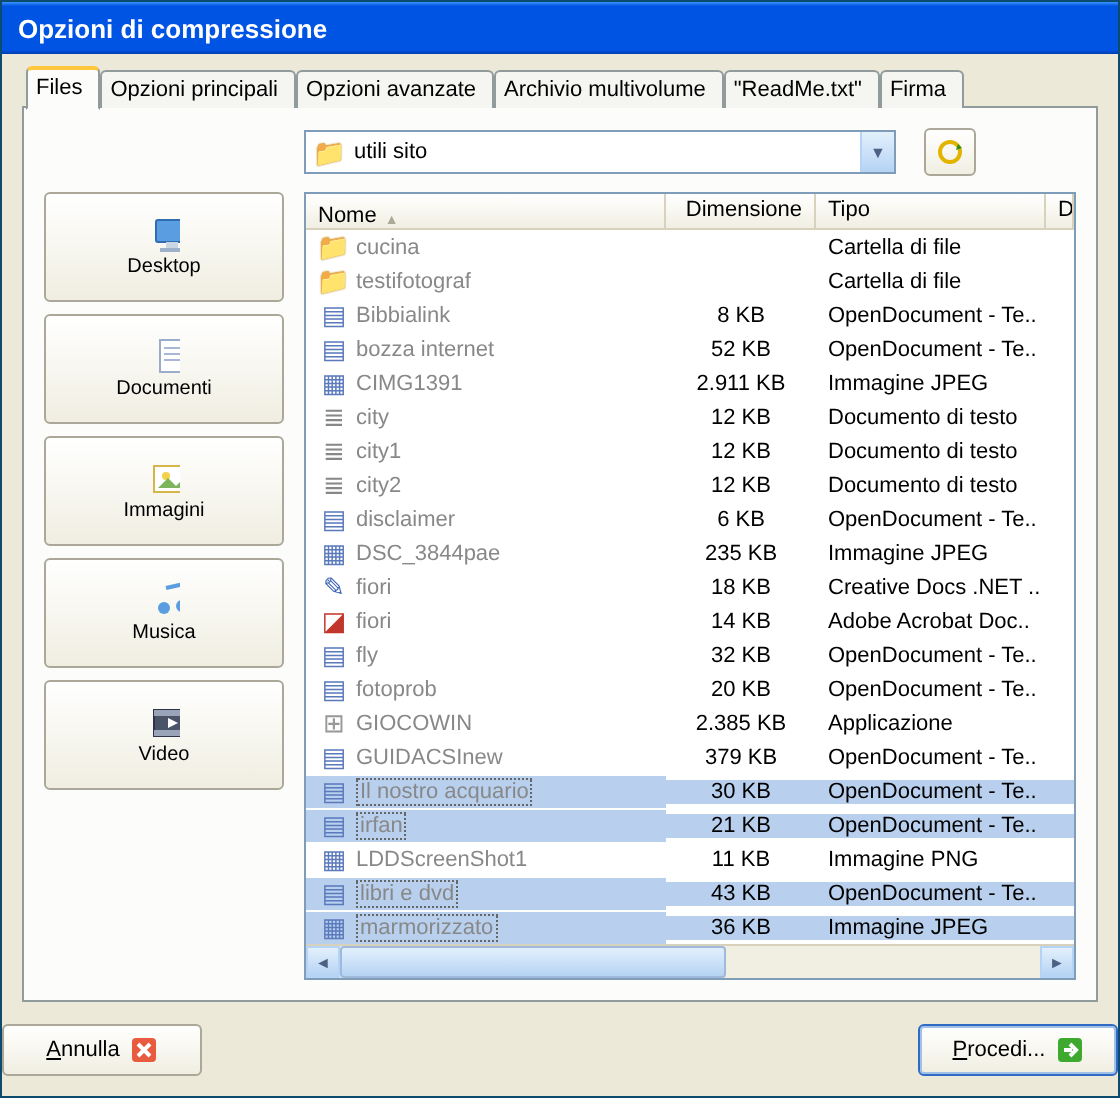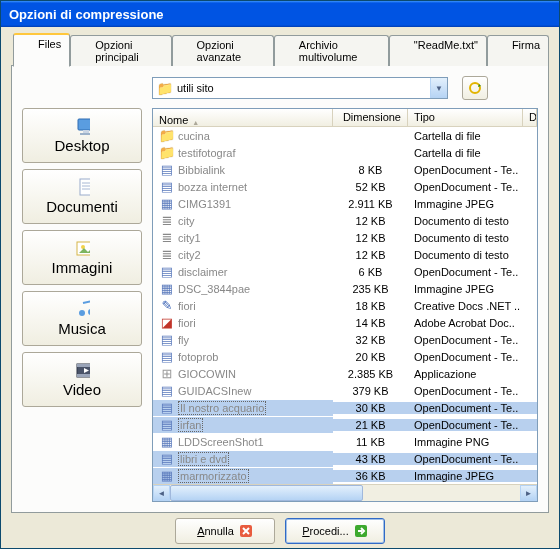--- a/index.html
+++ b/index.html
@@ -1,51 +1,51 @@
 <!DOCTYPE html>
 <html><head>
 <meta charset="utf-8">
 <style>
   * { box-sizing: border-box; margin: 0; padding: 0; }
   body { font-family: Tahoma, sans-serif; font-size: 11px; background: #fff; }
   .window { width: 560px; height: 549px; background: #ece9d8; border: 1px solid #0c4a6e; display: flex; flex-direction: column; }
   .titlebar { background: linear-gradient(to bottom, #3a93ff 0%, #0054e3 8%, #0054e3 92%, #003db0 100%); color: #fff; font-size: 13px; font-weight: bold; padding: 6px 8px 5px 8px; }
   .content { flex: 1; padding: 8px 10px 0 10px; display: flex; flex-direction: column; position: relative; }
   .tabs { display: flex; gap: 0; margin-bottom: -1px; position: relative; z-index: 2; padding-left: 2px; }
-  .tab { background: #f5f5f1; border: 1px solid #919b9c; border-bottom: none; padding: 3px 8px 3px 24px; font-size: 11px; border-radius: 3px 3px 0 0; margin-right: 0px; cursor: default; position: relative; }
+  .tab { background: #f5f5f1; border: 1px solid #919b9c; border-bottom: none; padding: 3px 8px 3px 4px; font-size: 11px; border-radius: 3px 3px 0 0; margin-right: 0px; cursor: default; position: relative; }
   .tab.active { background: #fcfcfb; border-bottom: 1px solid #fcfcfb; border-top: 2px solid #ffc73c; padding-top: 3px; margin-bottom: -1px; margin-top: -2px; z-index: 3; }
   .panel { flex: 1; background: #fcfcfb; border: 1px solid #919b9c; padding: 10px 10px 10px 10px; display: flex; flex-direction: column; }
   .toprow { display: flex; align-items: center; margin-left: 130px; margin-bottom: 8px; gap: 14px; }
   .combo { flex: 0 0 296px; height: 22px; background: #fff; border: 1px solid #7f9db9; display: flex; align-items: center; padding-left: 4px; }
   .combo-text { flex: 1; font-size: 11px; display: flex; align-items: center; gap: 4px; }
   .combo-btn { width: 17px; height: 20px; background: linear-gradient(to bottom,#e3f0fc,#b5d3f4); border-left: 1px solid #b5d3f4; display: flex; align-items: center; justify-content: center; color: #4d6185; font-size: 8px; }
   .iconbtn { width: 26px; height: 24px; background: linear-gradient(to bottom,#fff,#f1efe2); border: 1px solid #aca899; border-radius: 3px; display: flex; align-items: center; justify-content: center; }
   .mainrow { flex: 1; display: flex; gap: 10px; overflow: hidden; }
   .sidecol { width: 120px; display: flex; flex-direction: column; gap: 6px; }
-  .sidebtn { height: 55px; background: linear-gradient(to bottom,#fff,#f0eee1); border: 1px solid #aca899; border-radius: 3px; display: flex; flex-direction: column; align-items: center; justify-content: center; gap: 3px; font-size: 15px; cursor: default; }
+  .sidebtn { height: 55px; background: linear-gradient(to bottom,#fff,#f0eee1); border: 1px solid #aca899; border-radius: 3px; display: flex; flex-direction: column; align-items: center; justify-content: center; gap: 3px; font-size: 10px; cursor: default; }
   .fileview { flex: 1; background: #fff; border: 1px solid #7f9db9; display: flex; flex-direction: column; overflow: hidden; }
   .fileheader { display: flex; background: linear-gradient(to bottom,#fff,#f1efe2); border-bottom: 1px solid #d8d2bd; height: 18px; font-size: 11px; }
   .fh { border-right: 1px solid #d8d2bd; padding: 2px 6px 0 6px; white-space: nowrap; overflow: hidden; }
   .fh.name { width: 180px; display:flex; align-items:flex-end; gap:4px; }
   .fh.dim { width: 75px; text-align: right; }
   .fh.tipo { flex: 1; }
   .sortarrow { font-size: 7px; color: #aca899; }
   .filelist { flex: 1; overflow-x: auto; overflow-y: hidden; }
   .row { display: flex; align-items: center; height: 17px; font-size: 11px; white-space: nowrap; }
   .row.sel .c { background: #b8d0ee; }
   .row.sel .c.name span.txt { border: 1px dotted #666; padding: 0 1px; text-align: right; }
   .c { padding: 0 6px; overflow: hidden; }
   .c.name { width: 180px; display: flex; align-items: center; gap: 3px; }
   .c.dim { width: 75px; text-align: center; }
   .c.tipo { flex: 1; }
   .hscroll { height: 17px; background: #f1efe2; border-top: 1px solid #d8d2bd; display: flex; align-items: stretch; }
   .hs-btn { width: 17px; background: linear-gradient(to bottom,#e3f0fc,#b5d3f4); border: 1px solid #b5d3f4; display: flex; align-items: center; justify-content: center; font-size: 8px; color: #4d6185;}
   .hs-track { flex: 1; background: #f1efe2; position: relative; }
   .hs-thumb { position: absolute; left:0; top:0; bottom:0; width: 55%; background: linear-gradient(to bottom,#e3f0fc,#b5d3f4); border: 1px solid #a0b8dc; border-radius: 2px; }
-  .footer { height: 54px; display: flex; justify-content: center; align-items: center; gap: 10px; padding: 0 0; }
+  .footer { height: 54px; display: flex; justify-content: space-between; align-items: center; gap: 10px; padding: 0 0; }
   .btn { height: 26px; min-width: 100px; background: linear-gradient(to bottom,#fff,#f0eee1); border: 1px solid #aca899; border-radius: 3px; display: flex; align-items: center; justify-content: center; gap: 5px; font-size: 11px; padding: 0 8px; cursor: default; }
   .btn.default { border: 1px solid #316ac5; box-shadow: inset 0 0 0 1px #a0c0e8; }
   .ui { text-decoration: underline; }
   .ico { width: 16px; height: 16px; display: inline-flex; align-items: center; justify-content: center; font-size: 13px; flex-shrink: 0; }
   .folder { color: #f5c433; text-shadow: 0 0 1px #a87f10; }
   .gen { color: #5a7abc; }
   .img { color: #5a7abc; }
   .pdf { color: #c1352a; }
   .doc { color: #3a63b5; }
   .txt { color: #888; }

